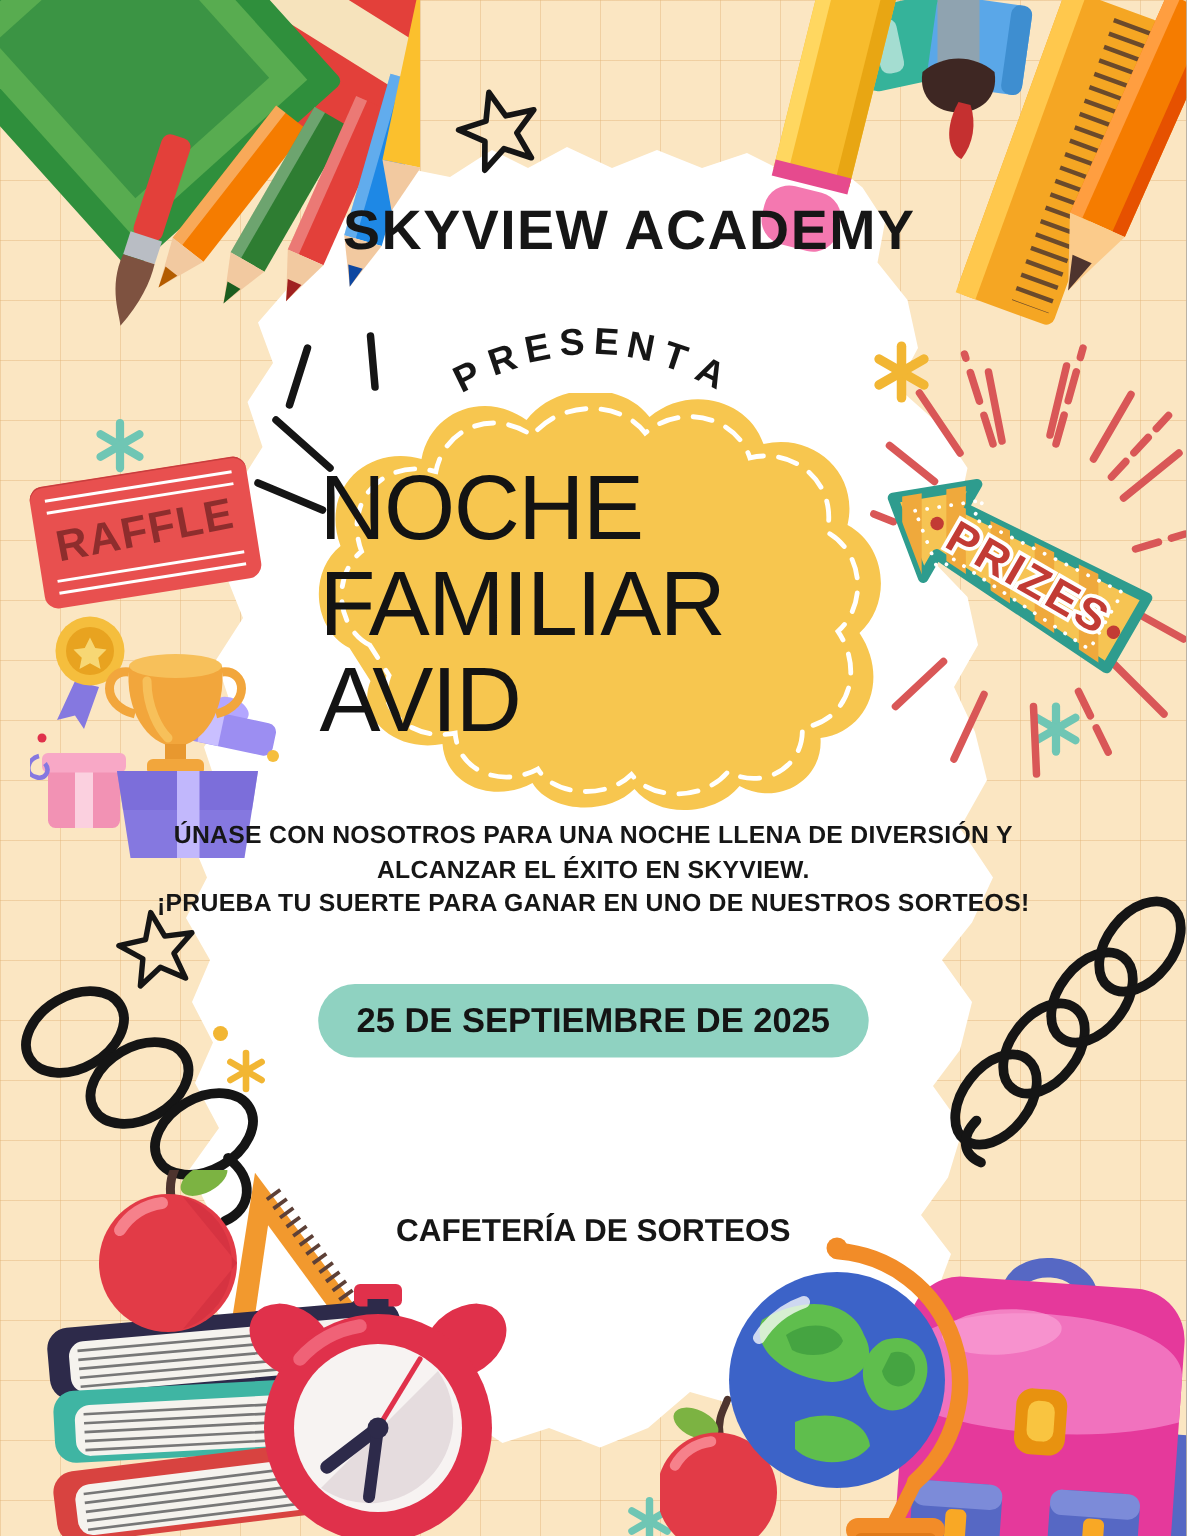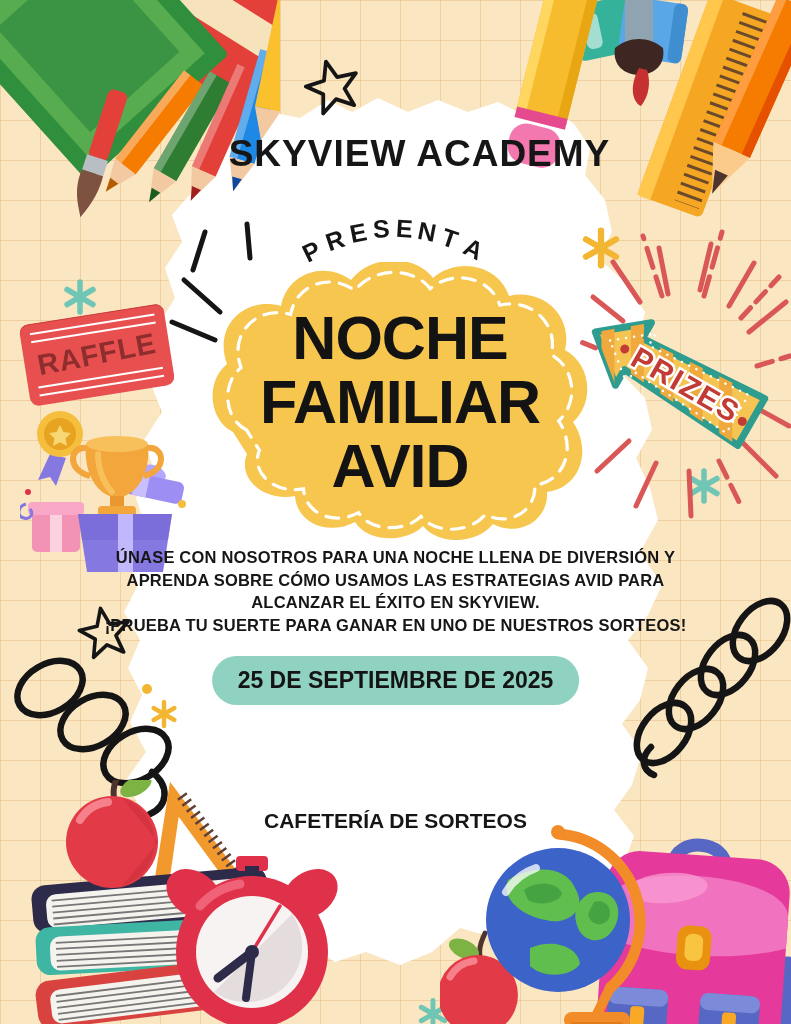--- a/index.html
+++ b/index.html
@@ -9,22 +9,22 @@
                      linear-gradient(90deg,rgba(226,180,120,.45) 1px,transparent 1px);
     background-size:40px 40px;
     font-family:"Liberation Sans",sans-serif;}
   .abs{position:absolute;}
   .z1{z-index:1}.z2{z-index:2}.z3{z-index:3}.z4{z-index:4}
   .center-x{left:50%;transform:translateX(-50%);}
   .school-name{top:133px;width:100%;text-align:center;font-size:37px;font-weight:800;
     letter-spacing:1px;color:#161616;z-index:5;margin-left:24px;}
   .presenta{top:214px;width:100%;text-align:center;font-size:25px;font-weight:800;
     letter-spacing:6px;color:#161616;z-index:5;}
-  .cloud-text{left:213px;top:306px;width:374px;text-align:center;z-index:5;
-    font-size:61px;line-height:64px;font-weight:700;letter-spacing:-1px;color:#131313;}
+  .cloud-text{left:213px;top:306px;width:374px;text-align:left;z-index:5;
+    font-size:61px;line-height:64px;font-weight:400;letter-spacing:-1px;color:#131313;}
   .body-text{top:546px;width:100%;text-align:center;z-index:5;font-size:16.5px;
     line-height:22.5px;font-weight:700;letter-spacing:.2px;color:#161616;}
   .pill{z-index:5;border-radius:32px;padding:11px 26px;font-weight:800;color:#141414;
     white-space:nowrap;}
   .pill-date{top:656px;background:#8FD2C1;font-size:23px;}
   .pill-time{top:746px;background:#F0A6CE;font-size:24px;}
   .location{top:809px;width:100%;text-align:center;z-index:5;font-size:21px;
     font-weight:800;color:#161616;}
   .raffle{left:24px;top:314px;width:146px;height:82px;background:#E8504F;border-radius:9px;
     transform:rotate(-9deg);z-index:4;box-shadow:0 1px 0 #c73e3e inset;}
@@ -371,21 +371,20 @@
   <div class="abs presenta"><span style="display: inline-block; transform: translateY(22px) rotate(-26deg);">P</span><span style="display: inline-block; transform: translateY(11.2px) rotate(-18.6deg);">R</span><span style="display: inline-block; transform: translateY(4px) rotate(-11.1deg);">E</span><span style="display: inline-block; transform: translateY(0.4px) rotate(-3.7deg);">S</span><span style="display: inline-block; transform: translateY(0.4px) rotate(3.7deg);">E</span><span style="display: inline-block; transform: translateY(4px) rotate(11.1deg);">N</span><span style="display: inline-block; transform: translateY(11.2px) rotate(18.6deg);">T</span><span style="display: inline-block; transform: translateY(22px) rotate(26deg);">A</span></div>
 
   <div class="abs cloud-text">
     <div>NOCHE</div>
     <div>FAMILIAR</div>
     <div>AVID</div>
   </div>
 
   <div class="abs body-text">
     <div>ÚNASE CON NOSOTROS PARA UNA NOCHE LLENA DE DIVERSIÓN Y</div>
-    <div>APRENDA SOBRE CÓMO USAMOS LAS ESTRATEGIAS AVID PARA</div>
     <div>ALCANZAR EL ÉXITO EN SKYVIEW.</div>
     <div>¡PRUEBA TU SUERTE PARA GANAR EN UNO DE NUESTROS SORTEOS!</div>
   </div>
 
   <div class="abs center-x pill pill-date">25 DE SEPTIEMBRE DE 2025</div>
   <div class="abs location">CAFETERÍA DE SORTEOS</div>
 
 </div>
 
 </body></html>

